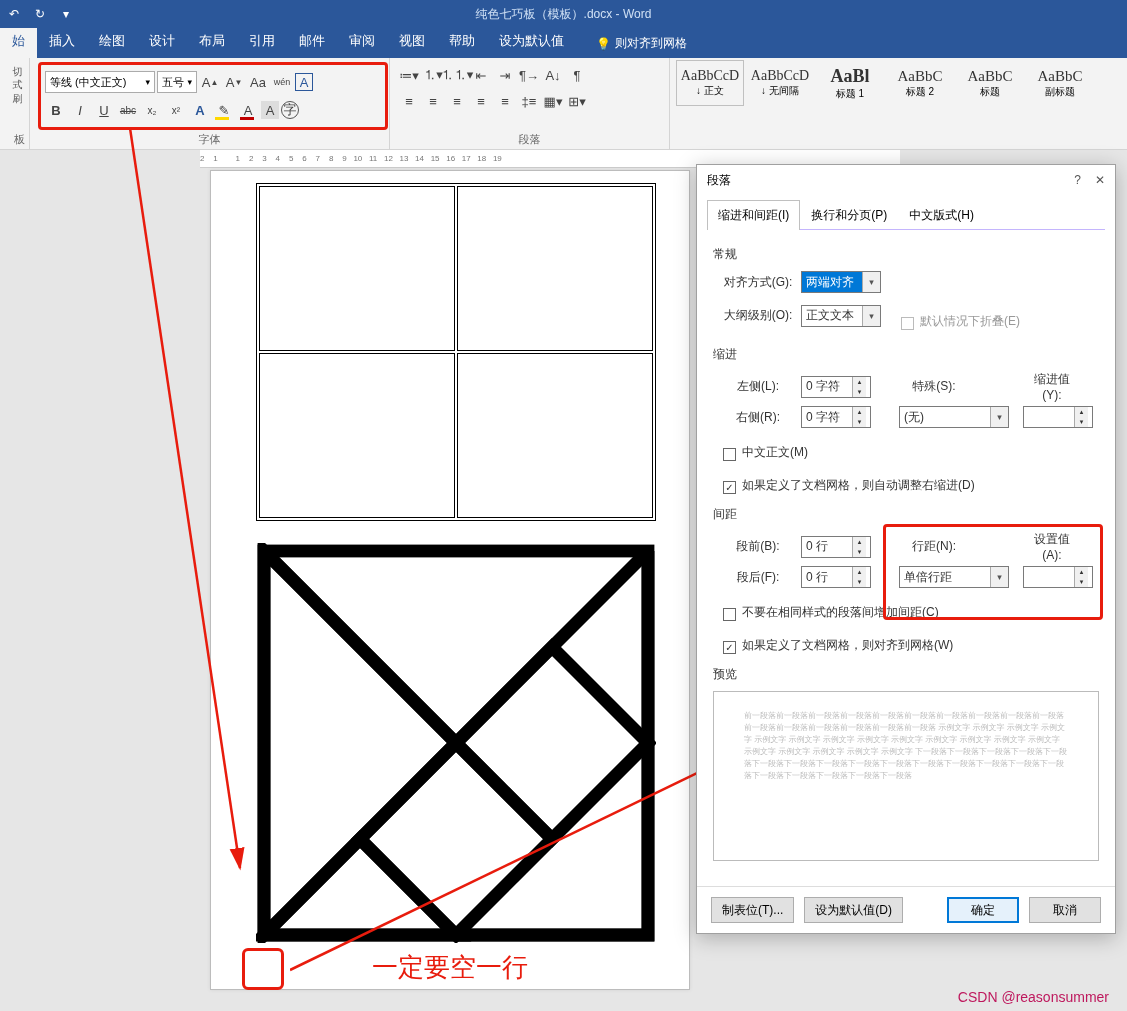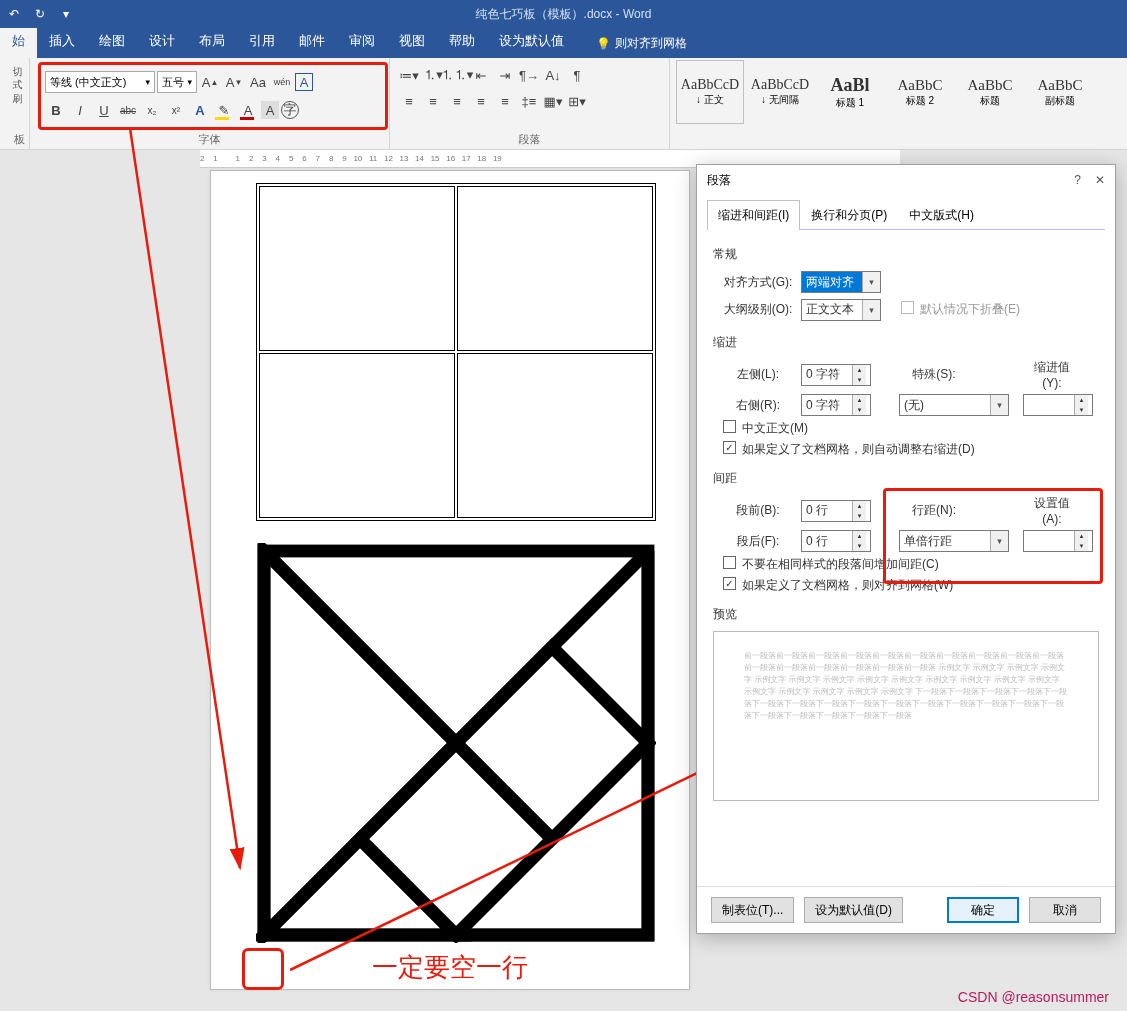--- a/index.html
+++ b/index.html
@@ -19,21 +19,21 @@
 .clipb .row { height: 20px; display: flex; align-items: center; justify-content: center; color: #555; font-size: 10px; writing-mode: horizontal-tb; }
 .fontgrp { width: 350px; border: 3px solid #e81c0d; border-radius: 4px; padding: 4px; background: #f3f3f3;}
 .fontrow1 { display: flex; align-items: center; gap: 2px; height: 26px; }
 .fontname { width: 110px; height: 22px; border: 1px solid #ababab; background: #fff; display: flex; align-items: center; padding: 0 4px; font-size: 11px; }
 .fontsize { width: 40px; height: 22px; border: 1px solid #ababab; background: #fff; display: flex; align-items: center; padding: 0 4px; font-size: 11px; }
 .ibtn { width: 22px; height: 22px; display: flex; align-items: center; justify-content: center; color: #444; font-size: 13px; }
 .fontrow2 { display: flex; align-items: center; gap: 2px; height: 26px; margin-top: 2px; }
 .paragrp { width: 280px; }
 .pararow { display: flex; gap: 2px; height: 26px; align-items: center; }
 .stylgrp { flex: 1; display: flex; gap: 2px; padding: 2px 6px; overflow: hidden; }
-.styleitem { width: 68px; height: 64px; border: 1px solid transparent; display: flex; flex-direction: column; justify-content: center; align-items: center; font-size: 10px; }
+.styleitem { width: 68px; height: 46px; border: 1px solid transparent; display: flex; flex-direction: column; justify-content: center; align-items: center; font-size: 10px; }
 .styleitem .prev { font-size: 14px; color: #333; font-family: "Times New Roman"; }
 .ruler { background: #fff; height: 18px; margin-left: 200px; width: 700px; position: relative; border-bottom: 1px solid #ccc; font-size: 8px; color: #777; display: flex; align-items: center; overflow: hidden;}
 .doc-area { position: absolute; top: 168px; left: 0; right: 0; bottom: 0; background: #e6e6e6; }
 .page { position: absolute; left: 210px; top: 2px; width: 480px; height: 820px; background: #fff; border: 1px solid #bcbcbc; box-shadow: 0 0 4px rgba(0,0,0,.08); }
 .table2 { position: absolute; left: 45px; top: 12px; width: 400px; height: 338px; border: 1px solid #000; }
 .table2 td { border: 1px solid #000; }
 .tangram { position: absolute; left: 45px; top: 372px; width: 400px; height: 400px; }
 .cursor-box { position: absolute; left: 242px; top: 948px; width: 42px; height: 42px; border: 3px solid #e81c0d; border-radius: 6px; }
 .annot { position: absolute; left: 372px; top: 950px; font-size: 26px; color: #e81c0d; font-family: SimSun; }
 .dialog { position: absolute; left: 696px; top: 164px; width: 420px; height: 770px; background: #fff; border: 1px solid #a0a0a0; box-shadow: 0 4px 20px rgba(0,0,0,.25); display: flex; flex-direction: column; }
@@ -45,21 +45,21 @@
 .dlg-body { padding: 10px 16px; flex: 1; overflow: auto; font-size: 12px; color: #222; }
 .sect { margin-bottom: 12px; font-size:12px; color:#333;}
 .sect-h { margin: 6px 0 8px; }
 .frow { display: flex; align-items: center; margin: 4px 0; gap: 8px; }
 .frow label { width: 80px; text-align: center; padding-left: 10px; }
 .combo { height: 22px; border: 1px solid #7a7a7a; background: #fff; display: flex; align-items: center; padding: 0 4px; min-width: 70px; position: relative; }
 .combo .arr { position: absolute; right: 0; top: 0; width: 18px; height: 100%; border-left: 1px solid #aaa; display: flex; align-items: center; justify-content: center; font-size: 9px; color: #555; background:#f0f0f0;}
 .combo.sel { background: #0078d7; color: #fff; }
 .spin { display:flex; flex-direction:column; width:14px; border-left:1px solid #aaa;}
 .spin div{height:10px;font-size:7px;text-align:center;line-height:10px;background:#f0f0f0;}
-.chk { display: flex; align-items: flex-start; gap: 6px; margin: 4px 0 4px 10px; }
+.chk { display: flex; align-items: flex-end; gap: 6px; margin: 16px 0 4px 10px; }
 .chkbox{width:13px;height:13px;border:1px solid #666;display:inline-flex;align-items:center;justify-content:center;font-size:10px;}
 .redbox { position: absolute; border: 3px solid #e81c0d; border-radius: 4px; pointer-events: none; }
 .preview-box { border: 1px solid #bbb; height: 170px; margin-top: 4px; padding: 18px 30px; font-size: 8px; color: #bbb; line-height: 1.5; overflow: hidden; }
 .dlg-foot { border-top: 1px solid #ddd; padding: 10px 14px; display: flex; justify-content: space-between; align-items: center; }
 .dlg-foot .right { display: flex; gap: 10px; }
 .wbtn { min-width: 72px; height: 26px; border: 1px solid #adadad; background: #e1e1e1; display: flex; align-items: center; justify-content: center; font-size: 12px; padding: 0 10px;}
 .wbtn.primary { border: 2px solid #0078d7; background: #e5f1fb; }
 .watermark { position: absolute; right: 18px; bottom: 6px; color: #be185d; font-size: 14px; }
 svg.arrow { position: absolute; pointer-events: none; }
 </style>

